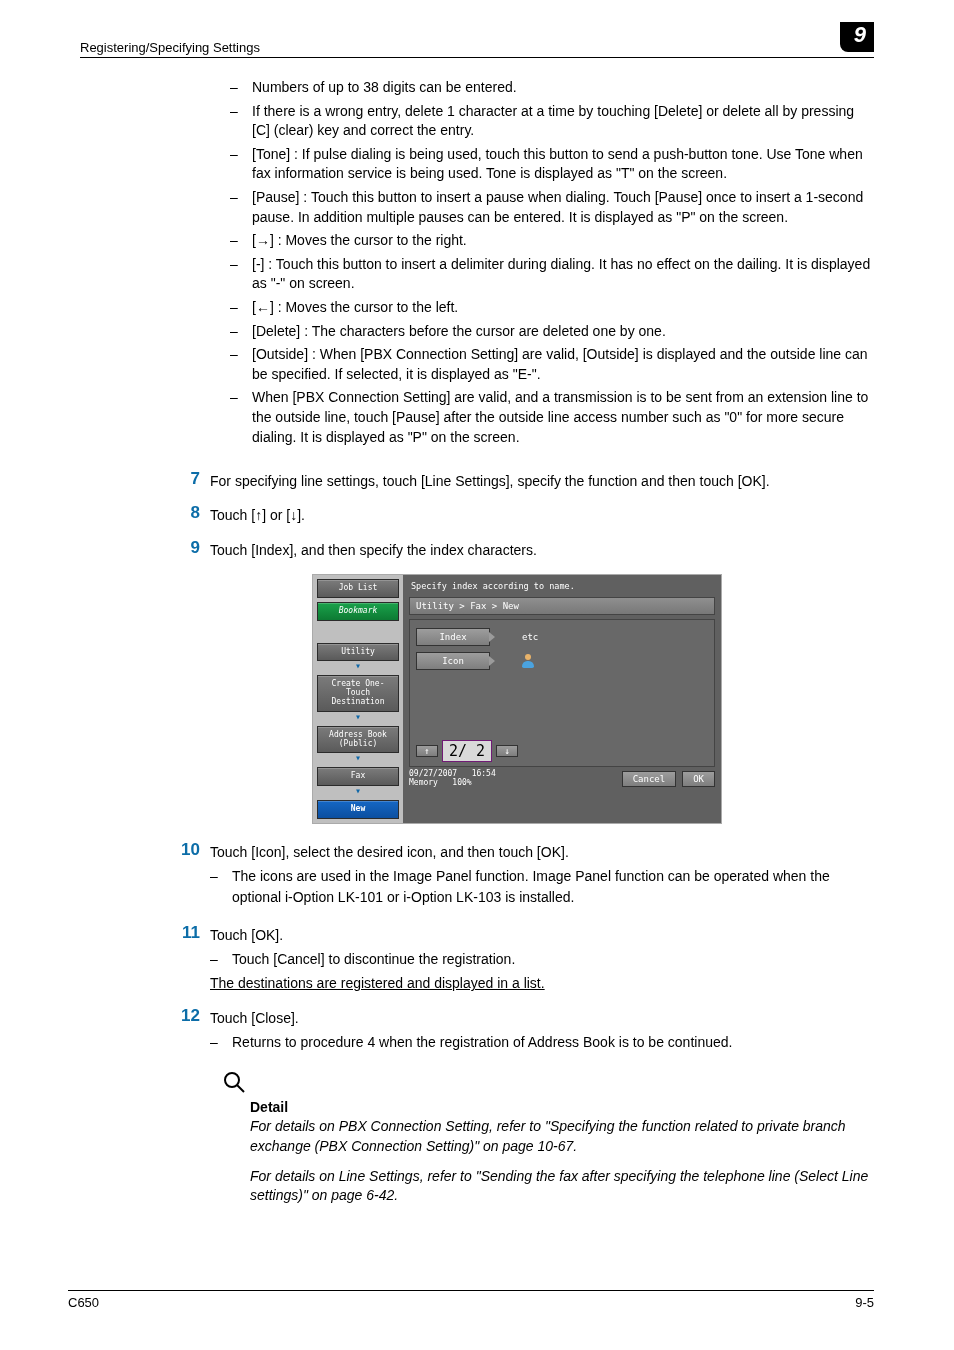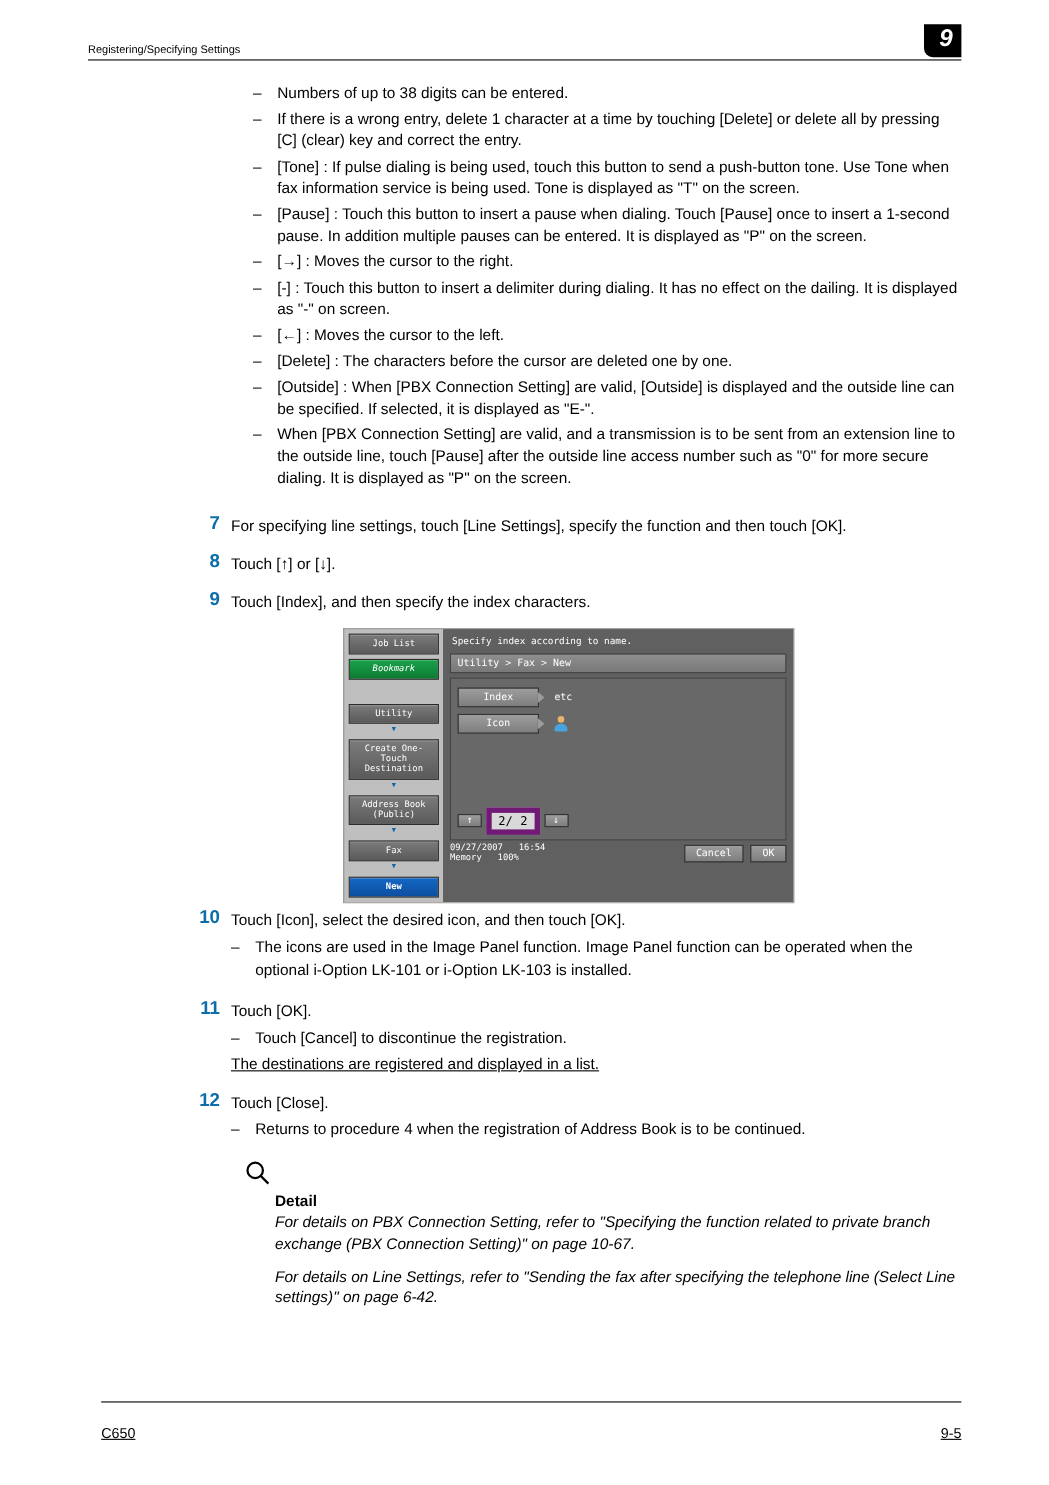--- a/index.html
+++ b/index.html
@@ -19,21 +19,21 @@
   }
   .header-row {
     display: flex;
     justify-content: space-between;
     align-items: flex-start;
     border-bottom: 1px solid #000;
     padding-bottom: 2px;
     margin-bottom: 20px;
   }
   .header-left {
-    font-size: 10px;
+    font-size: 13px;
   }
   .chapter-badge {
     background: #000;
     color: #fff;
     font-weight: bold;
     font-style: italic;
     font-size: 22px;
     padding: 2px 8px 6px 14px;
     line-height: 1;
     margin-top: -18px;
@@ -92,27 +92,27 @@
     position: absolute;
     left: 0;
   }
   .step-body .plain {
     margin-top: 4px;
     text-decoration: underline;
   }
   
   .device-screen {
     width: 408px;
-    margin: 10px auto 5px auto;
+    margin: 10px auto 18px auto;
     display: flex;
     font-family: "Lucida Console", monospace;
     font-size: 9px;
     color: #fff;
     border: 1px solid #aaa;
-    background: #404040;
+    background: #a21caf;
     box-shadow: 1px 1px 0 #999 inset;
   }
   .ds-left {
     width: 90px;
     background: linear-gradient(#bfbfbf,#bfbfbf);
     display: flex;
     flex-direction: column;
     gap: 0;
     padding-bottom: 4px;
   }
@@ -154,21 +154,21 @@
   .ds-tray {
     background: #686868;
     border: 1px solid #444;
     padding: 8px 6px;
     height: 130px;
     position: relative;
   }
   .ds-field {
     display: flex;
     align-items: center;
-    gap: 6px;
+    gap: 24px;
     margin-bottom: 6px;
   }
   .ds-field .btn {
     background: linear-gradient(#9d9d9d,#7e7e7e);
     border: 1px solid #333;
     padding: 3px 0;
     width: 72px;
     text-align: center;
     color: #fff;
     font-size: 9px;
@@ -221,23 +221,23 @@
   .ds-pager .pg {
     background: linear-gradient(#9d9d9d,#7e7e7e);
     border: 1px solid #333;
     width: 20px;
     text-align: center;
     color: #fff;
   }
   .ds-pager .pgnum {
     color: #000;
     background: #d9d9d9;
-    border: 5px solid #701a75;
+    border: 1px solid #701a75;
     padding: 1px 6px;
-    font-size: 11px;
+    font-size: 15px;
   }
   .ds-footer {
     display: flex;
     justify-content: space-between;
     align-items: center;
     padding: 3px 0 0 0;
     color: #fff;
     font-size: 8px;
   }
   .ds-footer-left { line-height: 1.1; }
@@ -267,28 +267,27 @@
   }
   .detail-text {
     font-style: italic;
     line-height: 1.4;
     margin-bottom: 10px;
   }
   
   .page-footer {
     position: absolute;
     bottom: 40px;
-    left: 92px;
+    left: 68px;
     right: 80px;
     border-top: 1px solid #000;
     display: flex;
     justify-content: space-between;
     font-size: 13px;
-    padding-top: 20px;
-    text-decoration: underline;
+    padding-top: 4px;
   }
 </style>
 </head>
 <body>
 
 <div class="header-row">
   <div class="header-left">Registering/Specifying Settings</div>
   <div class="chapter-badge">9</div>
 </div>
 

